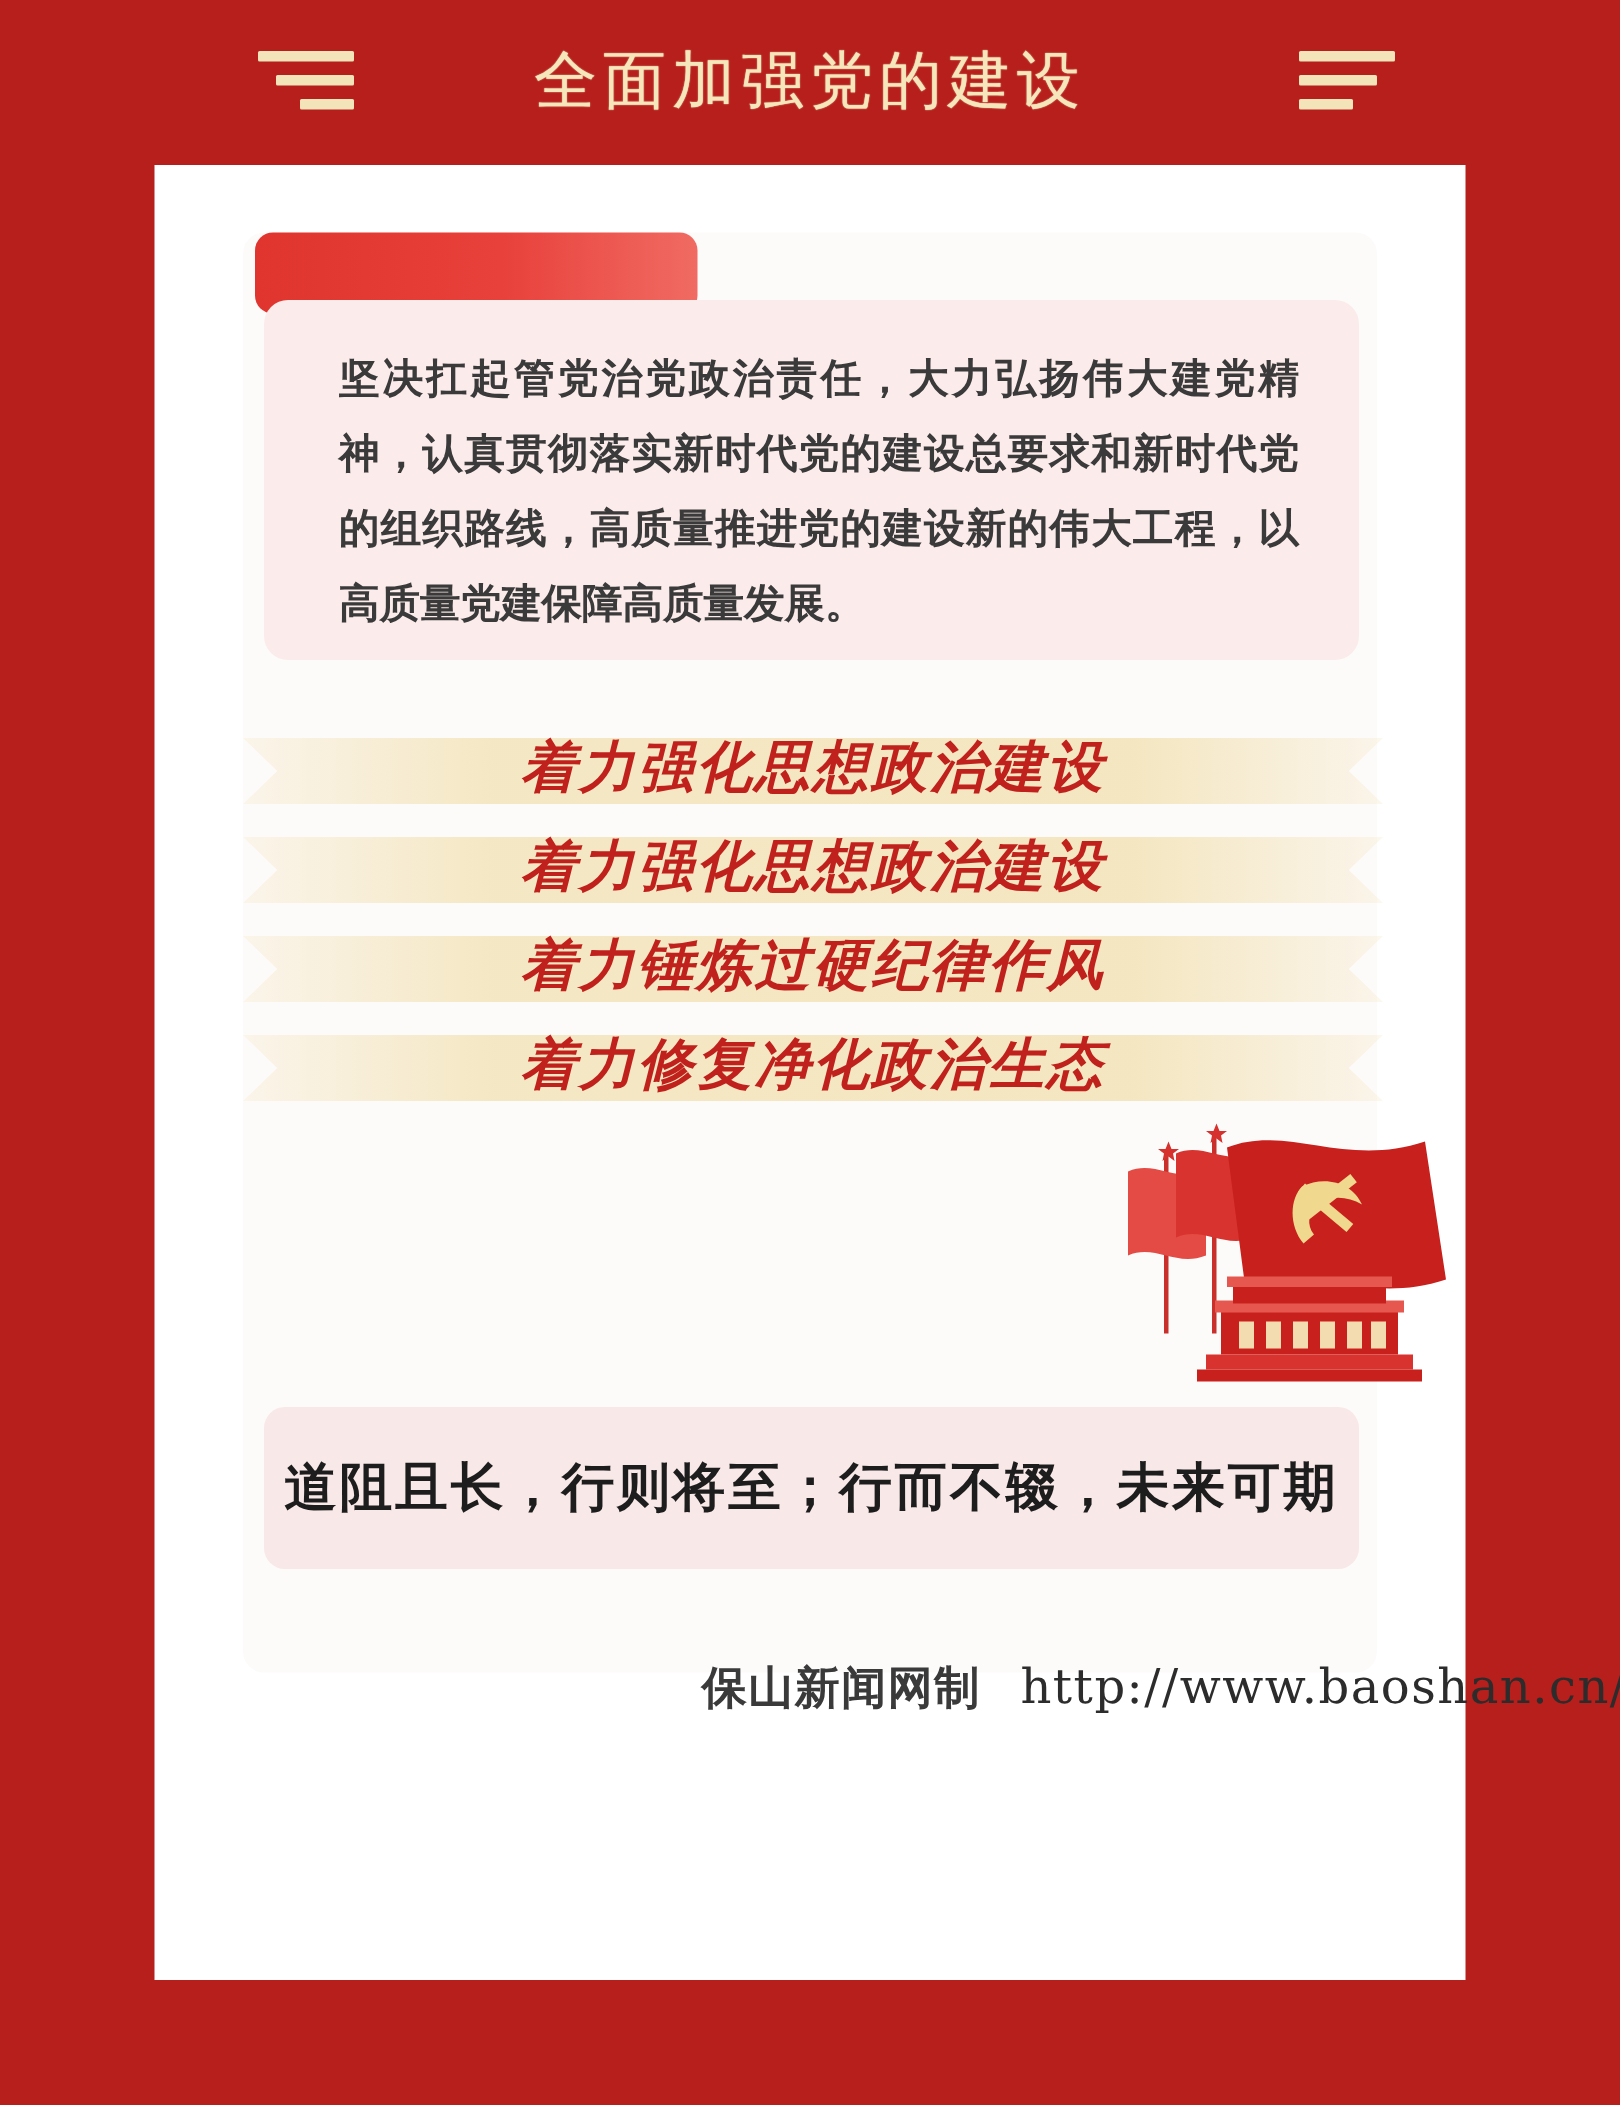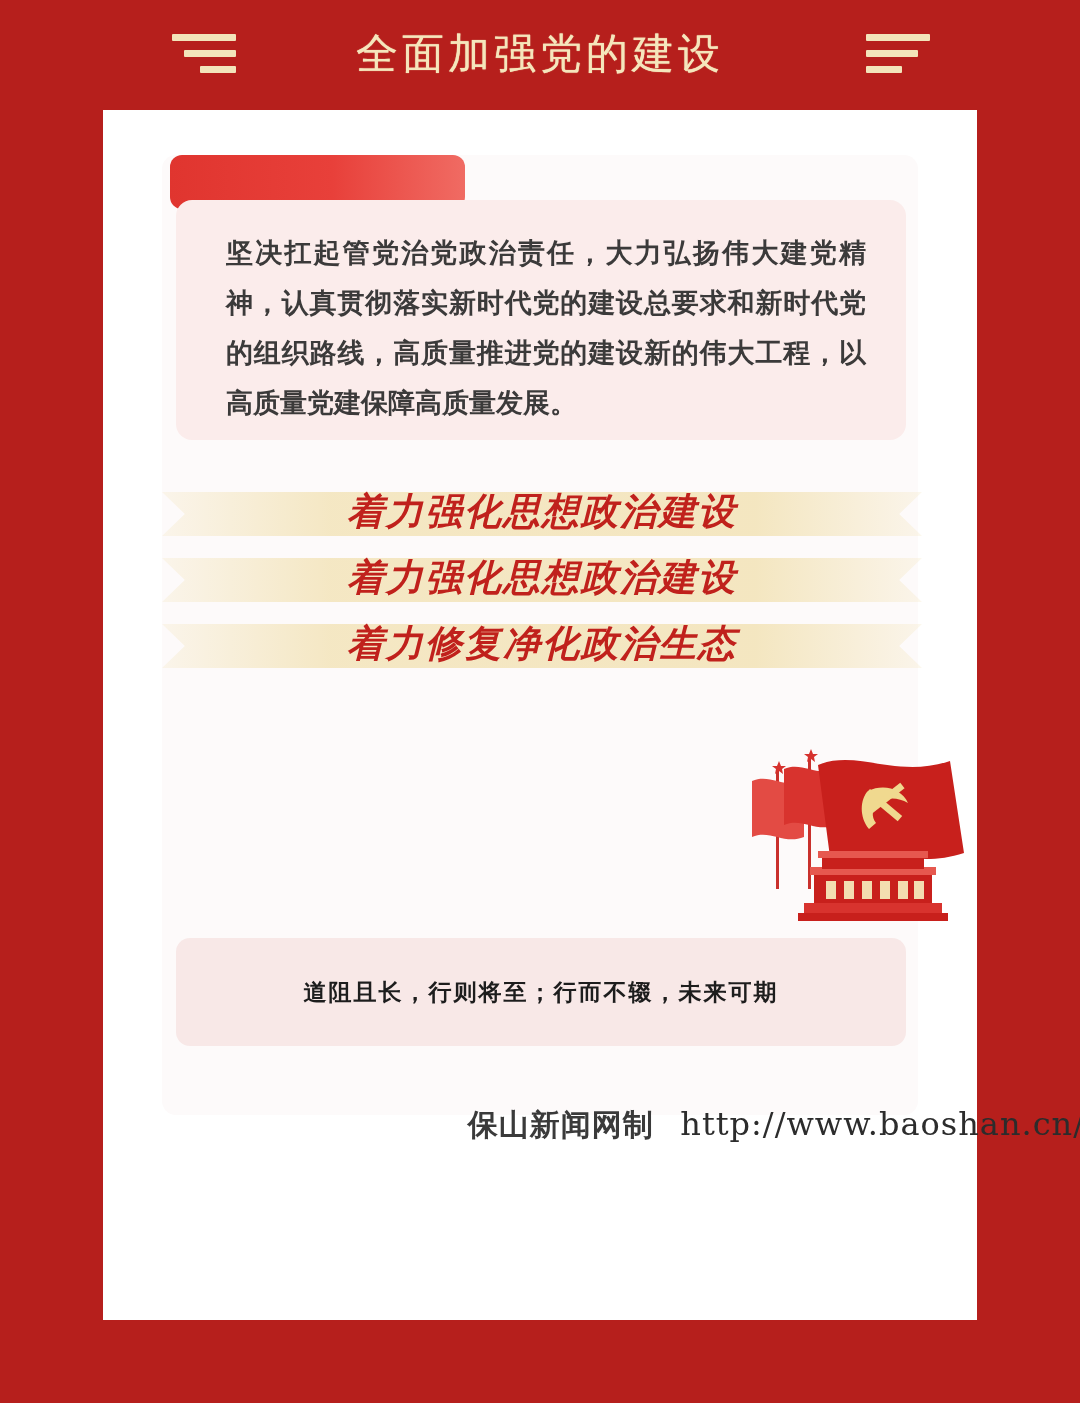--- a/index.html
+++ b/index.html
@@ -182,21 +182,21 @@
     background: #f8e8e7;
   }
   .slogan-text {
     position: absolute;
     left: 0;
     top: 0;
     width: 730px;
     height: 108px;
     line-height: 108px;
     text-align: center;
-    font-size: 23px;
+    font-size: 35px;
     font-weight: bold;
     color: #1d1d1d;
     letter-spacing: 2px;
     font-family: "DejaVu Serif", "Liberation Serif", serif;
   }
 
   
   .footer {
     position: absolute;
     left: 103px;
@@ -257,20 +257,24 @@
       <div class="banner-bg"></div>
       <div class="banner-text">着力强化思想政治建设</div>
     </div>
 
     <div class="banner-row">
       <div class="banner-bg"></div>
       <div class="banner-text">着力强化思想政治建设</div>
     </div>
 
 
+    <div class="banner-row">
+      <div class="banner-bg"></div>
+      <div class="banner-text">着力锤炼过硬纪律作风</div>
+    </div>
 
     <div class="banner-row">
       <div class="banner-bg"></div>
       <div class="banner-text">着力修复净化政治生态</div>
     </div>
 
   </div>
 
   <div class="emblem">
     <svg width="270" height="190" viewBox="0 0 270 190" xmlns="http://www.w3.org/2000/svg">

